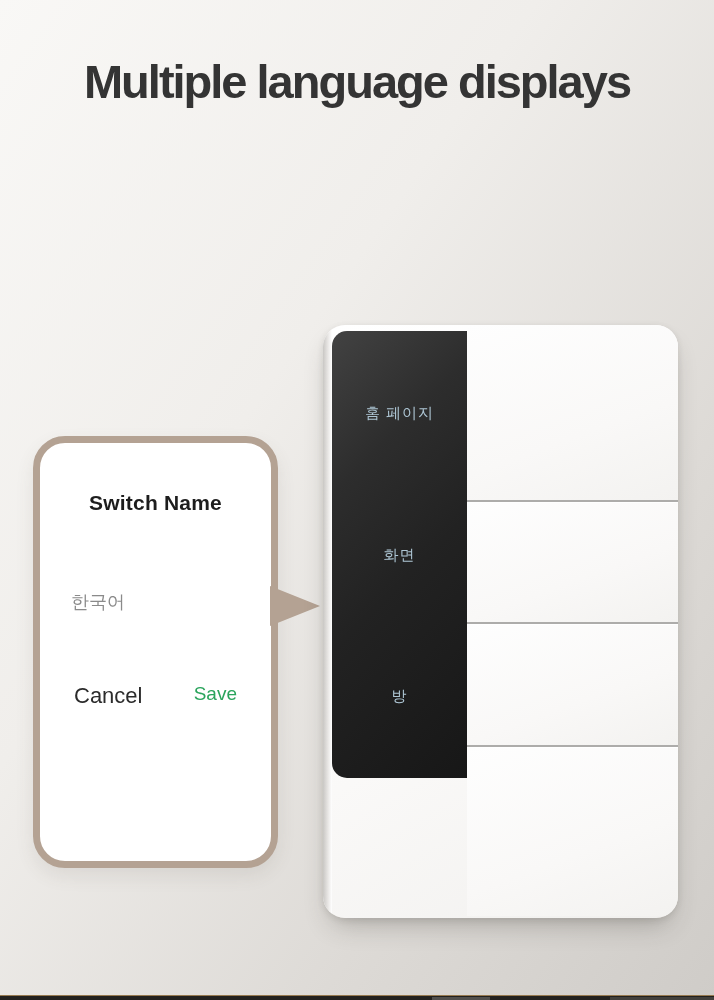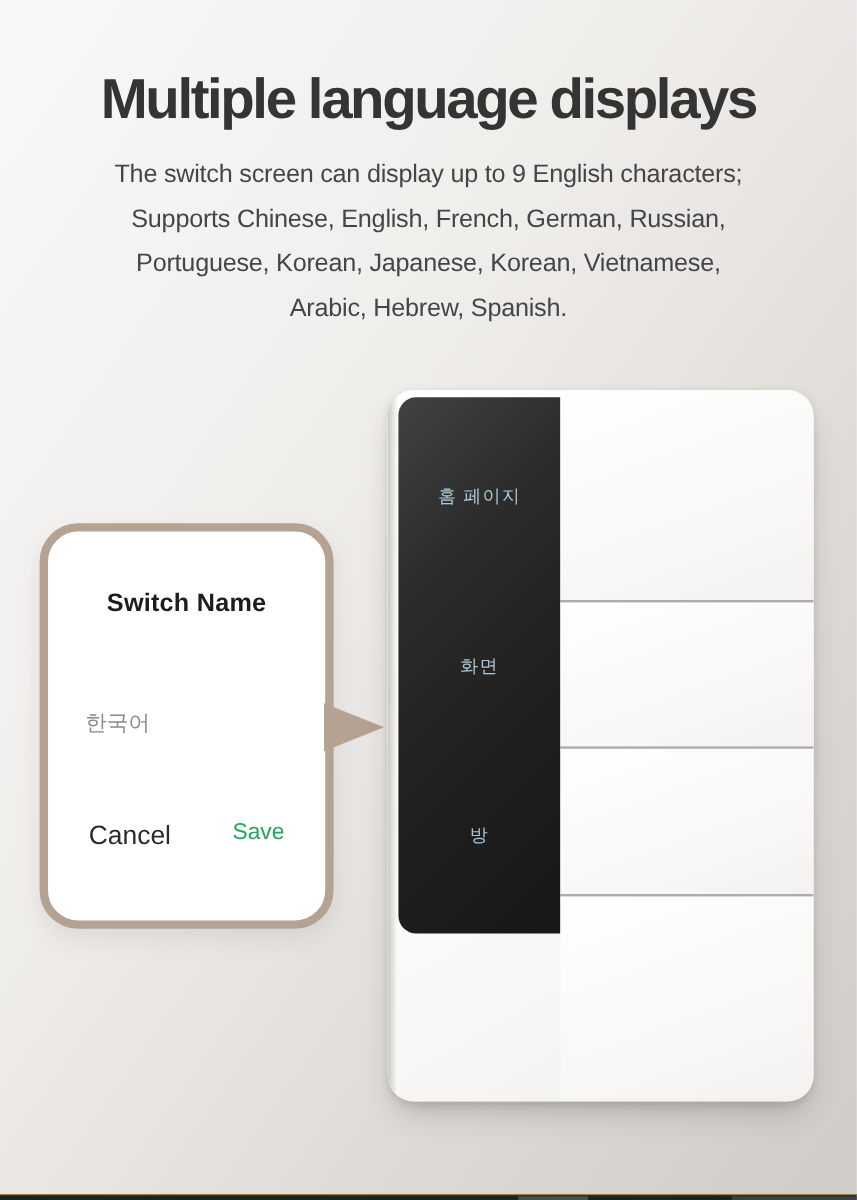--- a/index.html
+++ b/index.html
@@ -14,21 +14,21 @@
   .header{position:absolute;top:54px;left:0;right:0;text-align:center;}
   .title{
     margin:0;font-size:47px;line-height:56px;font-weight:bold;
     letter-spacing:-2px;color:#343434;
   }
   .subtitle{margin-top:17px;font-size:21px;line-height:37px;color:#454545;letter-spacing:-0.2px;}
   .subtitle div{white-space:nowrap;}
 
   
   .bubble{
-    position:absolute;left:33px;top:436px;width:245px;height:338px;
+    position:absolute;left:33px;top:436px;width:245px;height:432px;
     box-sizing:border-box;border:7px solid #b4a293;border-radius:32px;
     background:#ffffff;box-shadow:0 8px 18px rgba(90,80,70,0.10);
   }
   .bubble-pointer{
     position:absolute;left:270px;top:586px;width:0;height:0;
     border-top:20px solid transparent;border-bottom:20px solid transparent;
     border-left:50px solid #b4a293;
   }
   .bubble-title{
     position:absolute;left:0;right:0;top:48px;text-align:center;
@@ -85,26 +85,20 @@
   .strip-patch.p1{left:432px;width:58px;}
   .strip-patch.p2{left:610px;width:112px;background:#4a4844;}
 </style>
 </head>
 <body>
 
 <div class="stage">
 
   <div class="header">
     <h1 class="title">Multiple language displays</h1>
-    <div class="subtitle">
-      <div>The switch screen can display up to 9 English characters;</div>
-      <div>Supports Chinese, English, French, German, Russian,</div>
-      <div>Portuguese, Korean, Japanese, Korean, Vietnamese,</div>
-      <div>Arabic, Hebrew, Spanish.</div>
-    </div>
   </div>
 
   <div class="bubble">
     <div class="bubble-title">Switch Name</div>
     <div class="bubble-input">한국어</div>
     <div class="bubble-actions">
       <span class="btn-cancel">Cancel</span>
       <span class="btn-save">Save</span>
     </div>
   </div>

